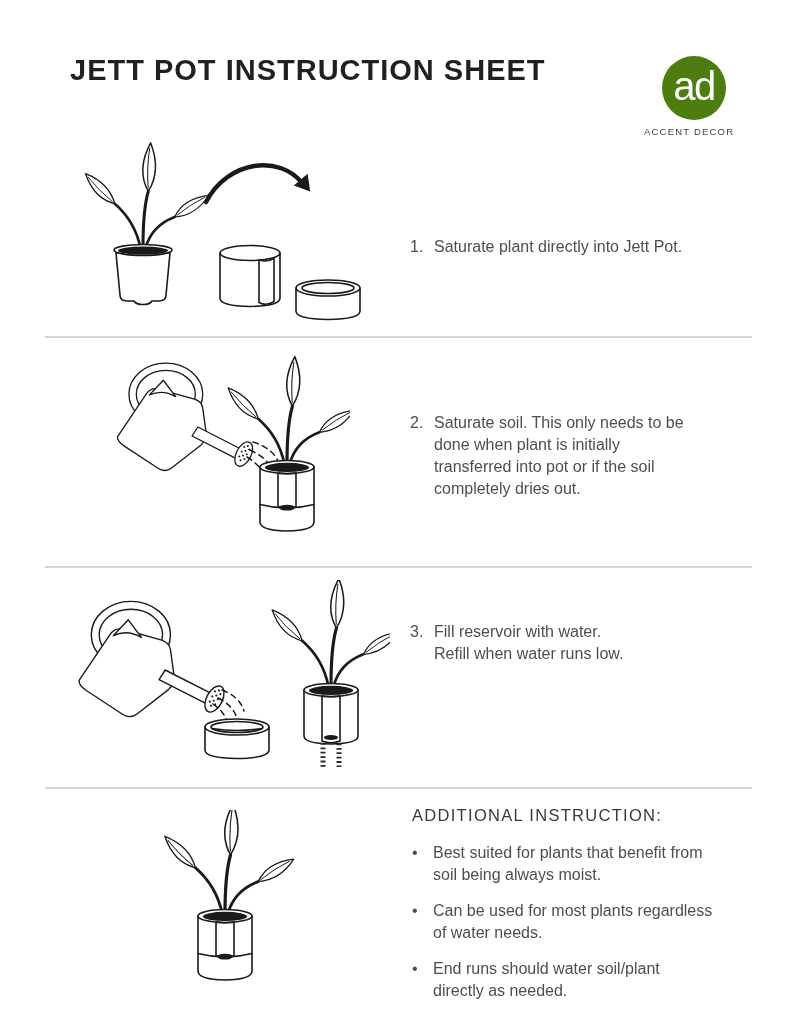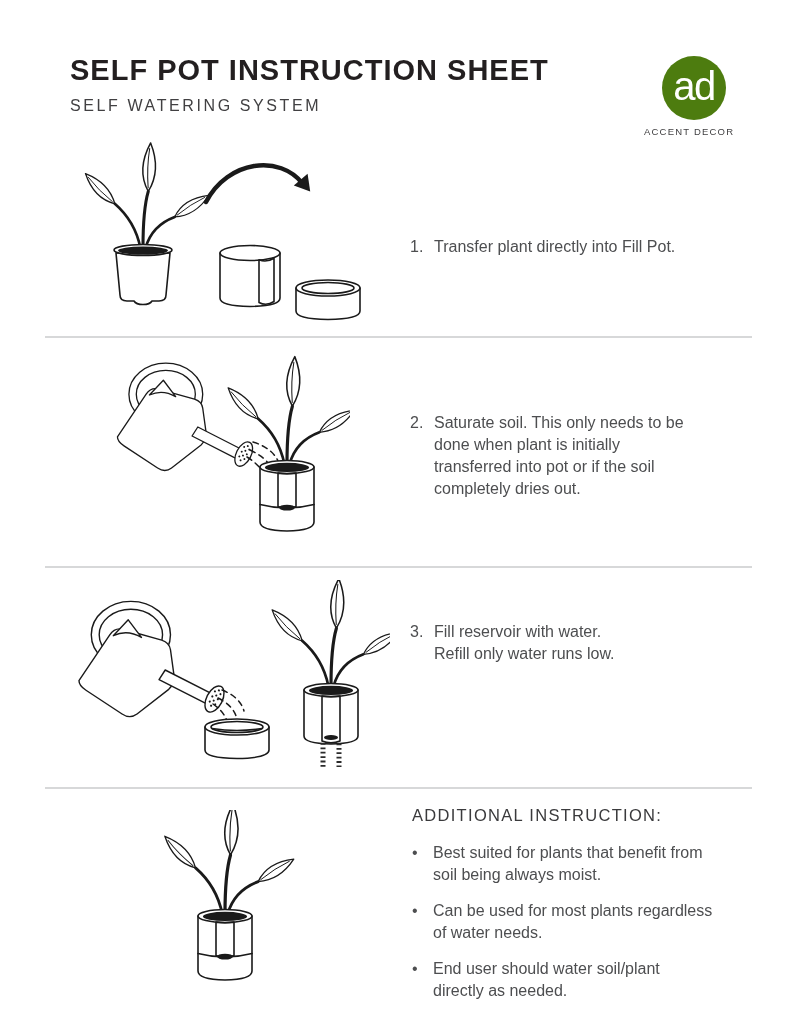--- a/index.html
+++ b/index.html
@@ -41,22 +41,21 @@
   .ln{stroke:#1a1a1a;stroke-width:1.6;stroke-linejoin:round;stroke-linecap:round;}
   .stem{stroke:#1a1a1a;stroke-width:3;fill:none;stroke-linecap:round;}
   .spray{fill:none;stroke:#1a1a1a;stroke-width:1.5;stroke-dasharray:5.5 4.5;stroke-linecap:round;}
   .wick{stroke:#2b2b2b;stroke-width:5;stroke-dasharray:1.8 2.6;fill:none;}
 </style>
 </head>
 <body>
 
 <div class="page">
 
-  <h1 class="title">SELF POT INSTRUCTION SHEET</h1>
-  <div class="subtitle">SELF WATERING SYSTEM</div>
+  <h1 class="title">JETT POT INSTRUCTION SHEET</h1>
   <div class="logo-circle">
     <span>ad</span>
   </div>
   <div class="logo-brand">ACCENT DECOR</div>
 
   <div class="divider d1"></div>
   <div class="divider d2"></div>
   <div class="divider d3"></div>
 
   <svg class="illus" style="left:60px;top:140px" width="330" height="190" viewBox="0 0 330 190">
@@ -184,47 +183,47 @@
     <g>
       <use href="#plant" transform="translate(105,102) scale(0.92)"></use>
     </g>
     <g>
       <use href="#jettpot-full" transform="translate(105,106)"></use>
     </g>
   </svg>
 
   <div class="step-row s1">
     <span class="step-num">1.</span>
-    <span class="step-text">Transfer plant directly into Fill Pot.</span>
+    <span class="step-text">Saturate plant directly into Jett Pot.</span>
   </div>
   <div class="step-row s2">
     <span class="step-num">2.</span>
     <span class="step-text">Saturate soil. This only needs to be
 done when plant is initially
 transferred into pot or if the soil
 completely dries out.</span>
   </div>
   <div class="step-row s3">
     <span class="step-num">3.</span>
     <span class="step-text">Fill reservoir with water.
-Refill only water runs low.</span>
+Refill when water runs low.</span>
   </div>
 
   <div class="addl">
     <h2 class="addl-heading">ADDITIONAL INSTRUCTION:</h2>
     <div class="bullet-row">
       <span class="bullet-dot">•</span>
       <span class="bullet-text">Best suited for plants that benefit from
 soil being always moist.</span>
     </div>
     <div class="bullet-row">
       <span class="bullet-dot">•</span>
       <span class="bullet-text">Can be used for most plants regardless
 of water needs.</span>
     </div>
     <div class="bullet-row">
       <span class="bullet-dot">•</span>
-      <span class="bullet-text">End user should water soil/plant
+      <span class="bullet-text">End runs should water soil/plant
 directly as needed.</span>
     </div>
   </div>
 
 </div>
 
 </body></html>

